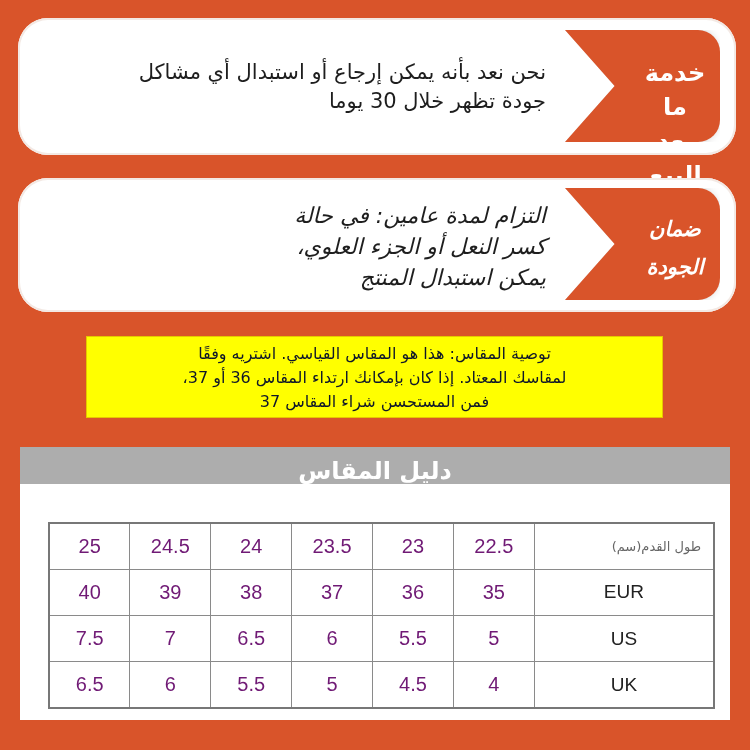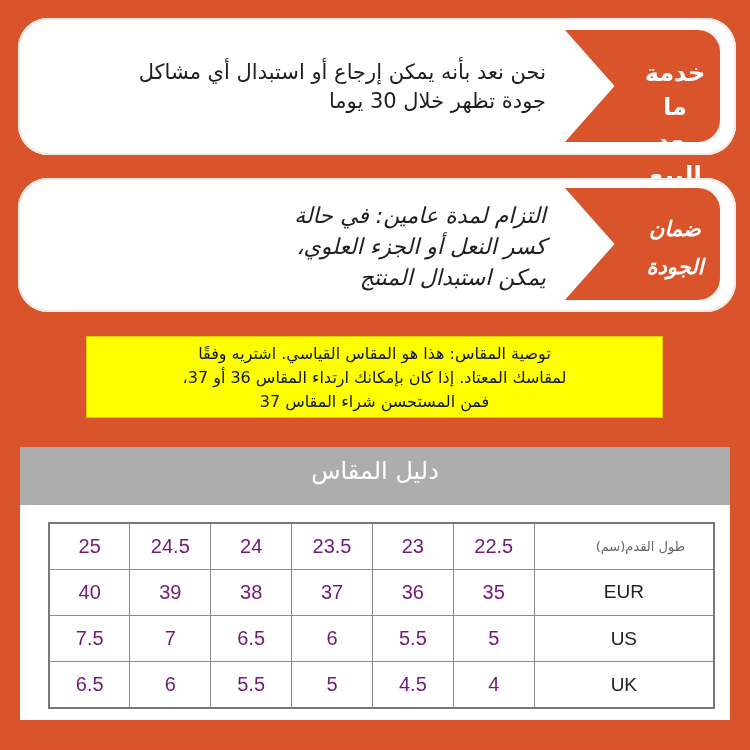--- a/index.html
+++ b/index.html
@@ -89,27 +89,27 @@
 
     .guide {
       position: absolute;
       left: 20px;
       top: 447px;
       width: 710px;
       height: 273px;
       background: #ffffff;
     }
     .guide-header {
-      height: 58px;
+      height: 37px;
       background: #adadad;
       color: #ffffff;
       text-align: center;
       direction: rtl;
       font-size: 24px;
-      font-weight: normal;
+      font-weight: bold;
       line-height: 48px;
       letter-spacing: 0px;
     }
     .size-table {
       position: absolute;
       left: 28px;
       top: 75px;
       width: 667px;
       height: 187px;
       border-collapse: collapse;
@@ -125,21 +125,21 @@
     }
     .size-table td.label-cell {
       width: 180px;
       text-align: center;
       font-size: 19px;
       color: #222222;
     }
     .size-table td.label-cell.ar {
       direction: rtl;
       text-align: right;
-      padding-right: 28px;
+      padding-right: 12px;
       font-size: 13px;
       color: #666666;
       font-family: "DejaVu Sans", sans-serif;
     }
     .size-table td.val { width: 81px; }
   </style>
 </head>
 <body>
 
 <div class="card card-1">

